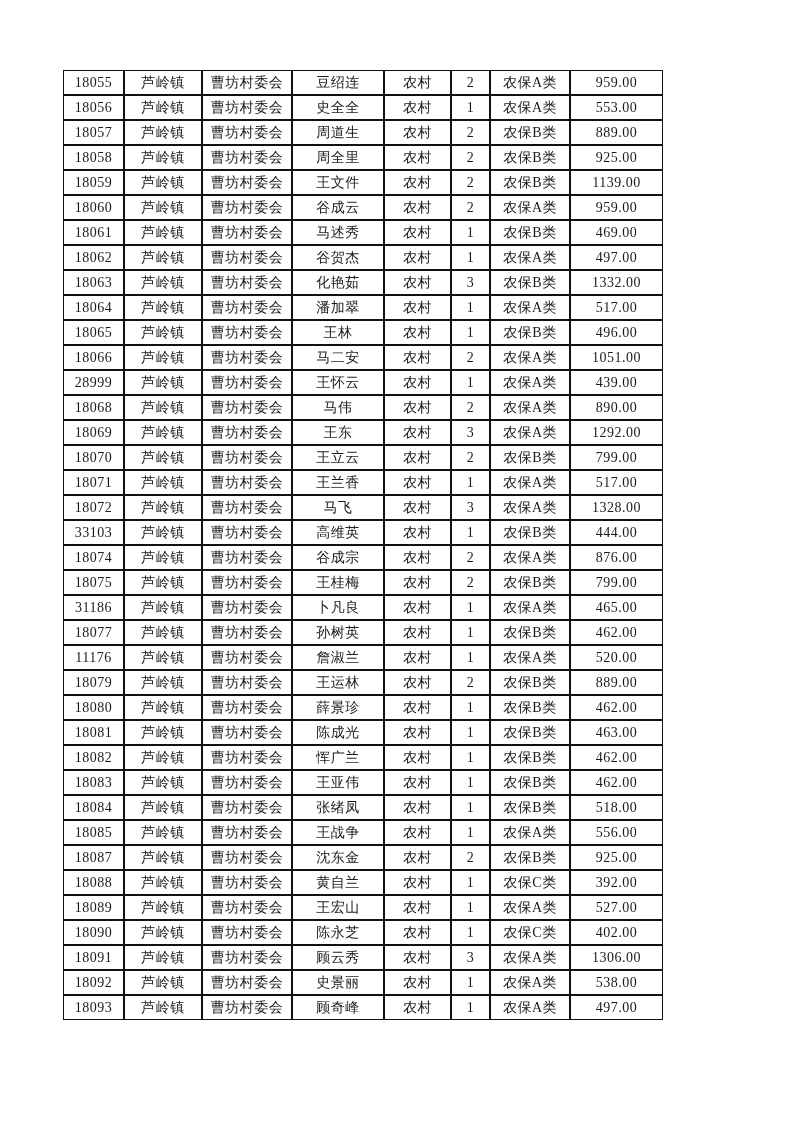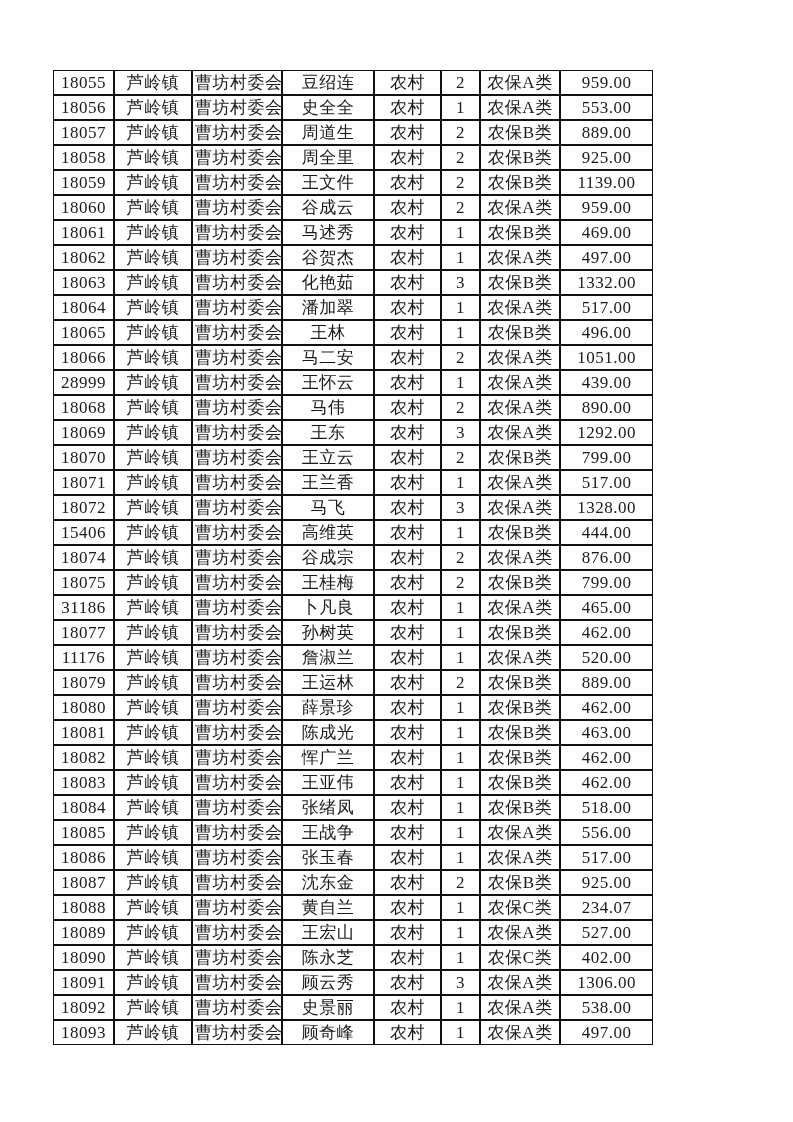--- a/index.html
+++ b/index.html
@@ -17,27 +17,27 @@
   }
   .page {
     position: absolute;
     left: 0; top: 0;
     width: 793px;
     height: 1122px;
     background: #ffffff;
   }
   table.roster {
     position: absolute;
-    left: 53px;
+    left: 63px;
     top: 70px;
     width: 600px;
     table-layout: fixed;
     border-collapse: separate;
     border-spacing: 0;
-    font-size: 17px;
+    font-size: 14px;
   }
   table.roster td {
     box-sizing: border-box;
     border: 1px solid #111111;
     height: 25px;
     padding: 0 2px;
     text-align: center;
     vertical-align: middle;
     white-space: nowrap;
     overflow: hidden;
@@ -246,21 +246,21 @@
           <td class="num">18072</td>
           <td>芦岭镇</td>
           <td>曹坊村委会</td>
           <td>马飞</td>
           <td>农村</td>
           <td class="num">3</td>
           <td>农保A类</td>
           <td class="num">1328.00</td>
         </tr>
         <tr>
-          <td class="num">15406</td>
+          <td class="num">33103</td>
           <td>芦岭镇</td>
           <td>曹坊村委会</td>
           <td>高维英</td>
           <td>农村</td>
           <td class="num">1</td>
           <td>农保B类</td>
           <td class="num">444.00</td>
         </tr>
         <tr>
           <td class="num">18074</td>
@@ -376,48 +376,38 @@
           <td class="num">18085</td>
           <td>芦岭镇</td>
           <td>曹坊村委会</td>
           <td>王战争</td>
           <td>农村</td>
           <td class="num">1</td>
           <td>农保A类</td>
           <td class="num">556.00</td>
         </tr>
         <tr>
-          <td class="num">18086</td>
-          <td>芦岭镇</td>
-          <td>曹坊村委会</td>
-          <td>张玉春</td>
-          <td>农村</td>
-          <td class="num">1</td>
-          <td>农保A类</td>
-          <td class="num">517.00</td>
-        </tr>
-        <tr>
           <td class="num">18087</td>
           <td>芦岭镇</td>
           <td>曹坊村委会</td>
           <td>沈东金</td>
           <td>农村</td>
           <td class="num">2</td>
           <td>农保B类</td>
           <td class="num">925.00</td>
         </tr>
         <tr>
           <td class="num">18088</td>
           <td>芦岭镇</td>
           <td>曹坊村委会</td>
           <td>黄自兰</td>
           <td>农村</td>
           <td class="num">1</td>
           <td>农保C类</td>
-          <td class="num">234.07</td>
+          <td class="num">392.00</td>
         </tr>
         <tr>
           <td class="num">18089</td>
           <td>芦岭镇</td>
           <td>曹坊村委会</td>
           <td>王宏山</td>
           <td>农村</td>
           <td class="num">1</td>
           <td>农保A类</td>
           <td class="num">527.00</td>

